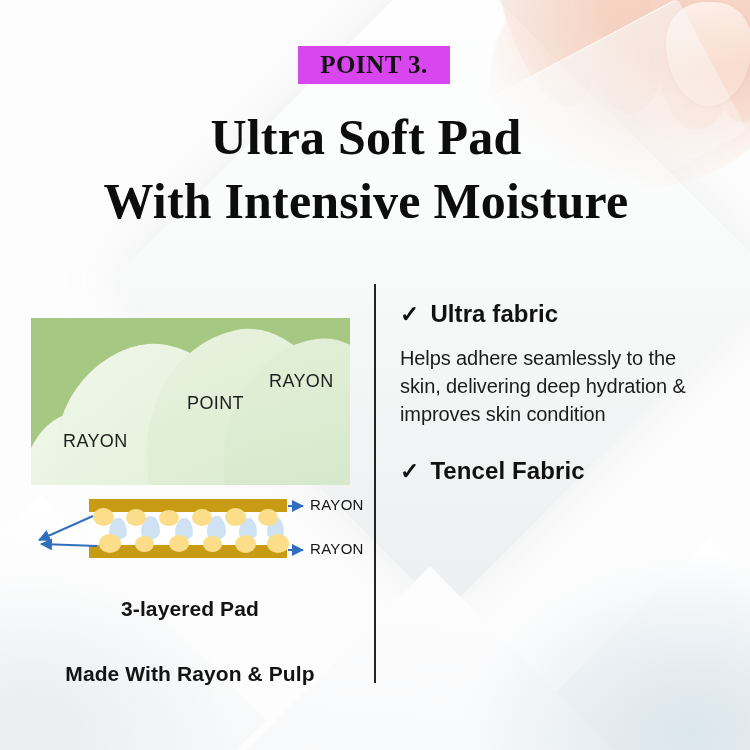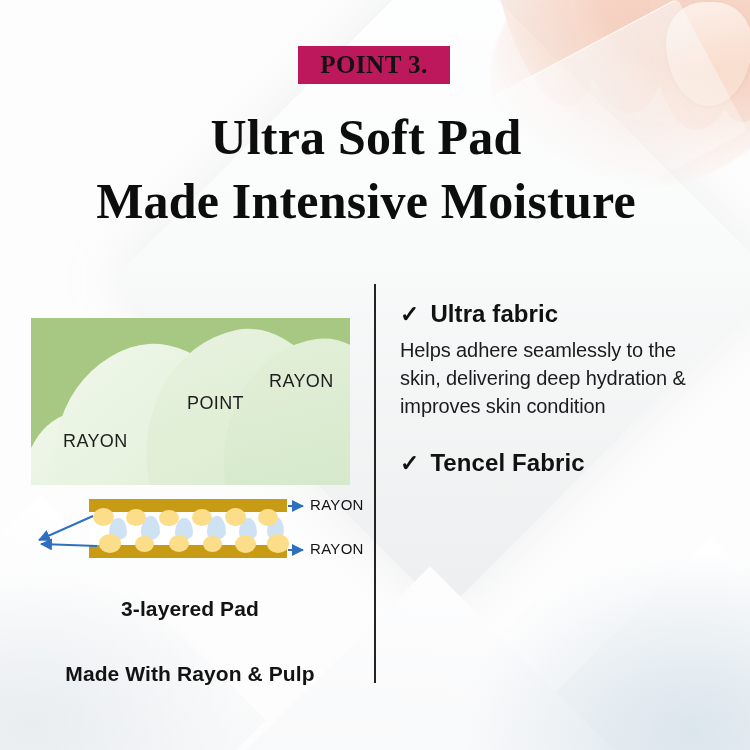--- a/index.html
+++ b/index.html
@@ -74,21 +74,21 @@
     transform:rotate(-28deg);
     border-radius:6px;
     border-top:1px solid rgba(255,255,255,.9);
     filter:blur(.4px);
   }
 
   
   .badge {
     position:absolute; left:298px; top:46px;
     width:152px; height:38px;
-    background:#be185d;
+    background:#d946ef;
     display:flex; align-items:center; justify-content:center;
   }
   .badge span {
     font-family:"Liberation Serif", serif;
     font-size:25px; font-weight:700; color:#121212;
     letter-spacing:.5px;
   }
 
   
   .headline {
@@ -197,21 +197,21 @@
 
   
   .right { position:absolute; left:400px; top:300px; width:320px; }
   .feat-head {
     display:flex; align-items:baseline; gap:11px;
     font-size:24px; font-weight:700; color:#111;
     letter-spacing:.1px;
   }
   .check { font-size:23px; font-weight:700; color:#111; }
   .feat-body {
-    margin-top:8px;
+    margin-top:16px;
     font-size:20px; line-height:28px; color:#1c1c1c;
     letter-spacing:-.1px;
   }
   .feat-block.two { margin-top:29px; }
 </style>
 </head>
 <body>
 
 <div id="bg">
   <div class="sheet s1"></div>
@@ -231,21 +231,21 @@
     <div class="pad-strip"></div>
   </div>
 </div>
 
 <div class="badge">
   <span>POINT 3.</span>
 </div>
 
 <h1 class="headline">
   <span class="l1">Ultra Soft Pad</span>
-  <span class="l2">Made Intensive Moisture</span>
+  <span class="l2">With Intensive Moisture</span>
 </h1>
 
 <div class="green-panel">
   <div class="fold e"></div>
   <div class="fold d"></div>
   <div class="fold a"></div>
   <div class="fold b"></div>
   <div class="fold c"></div>
   <div class="glbl rayon1">RAYON</div>
   <div class="glbl pulp">POINT</div>

